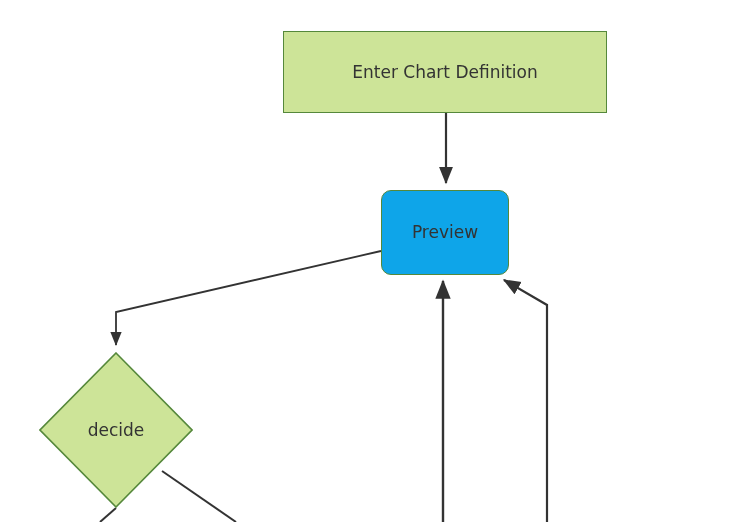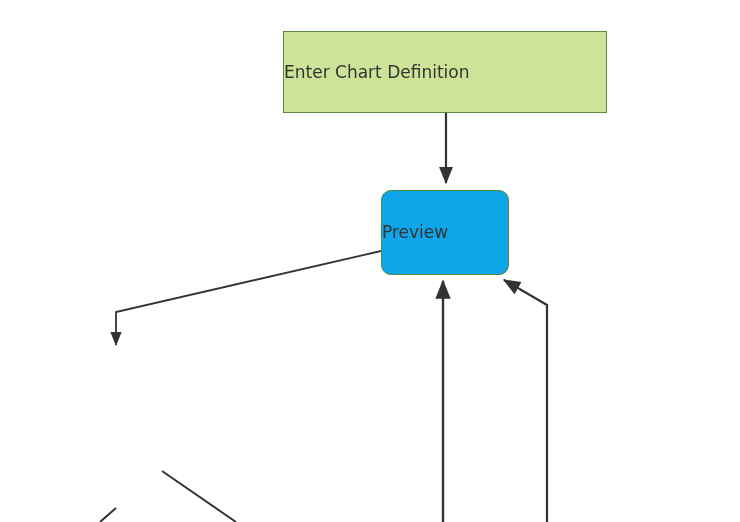--- a/index.html
+++ b/index.html
@@ -22,21 +22,21 @@
     left: 0;
     top: 0;
     width: 740px;
     height: 522px;
   }
   .node {
     position: absolute;
     box-sizing: border-box;
     display: flex;
     align-items: center;
-    justify-content: flex-start;
+    justify-content: center;
     color: #333333;
     font-size: 17px;
     line-height: 1.2;
     white-space: nowrap;
     user-select: none;
   }
   .node-rect {
     background: #cde498;
     border: 1.4px solid #55883b;
   }
@@ -87,14 +87,20 @@
   </svg>
 
   <div class="node node-rect" style="left:283px; top:31px; width:324px; height:82px;">
     <span>Enter Chart Definition</span>
   </div>
 
   <div class="node node-round" style="left:381px; top:190px; width:128px; height:85px;">
     <span>Preview</span>
   </div>
 
+  <div class="node node-diamond" style="left:39px; top:352px; width:154px; height:156px;">
+    <svg class="diamond-shape" width="154" height="156" viewBox="0 0 154 156" xmlns="http://www.w3.org/2000/svg">
+      <polygon points="77,1 153,78 77,155 1,78" fill="#cde498" stroke="#55883b" stroke-width="1.6"></polygon>
+    </svg>
+    <span class="diamond-label">decide</span>
+  </div>
 
 </div>
 
 </body></html>

